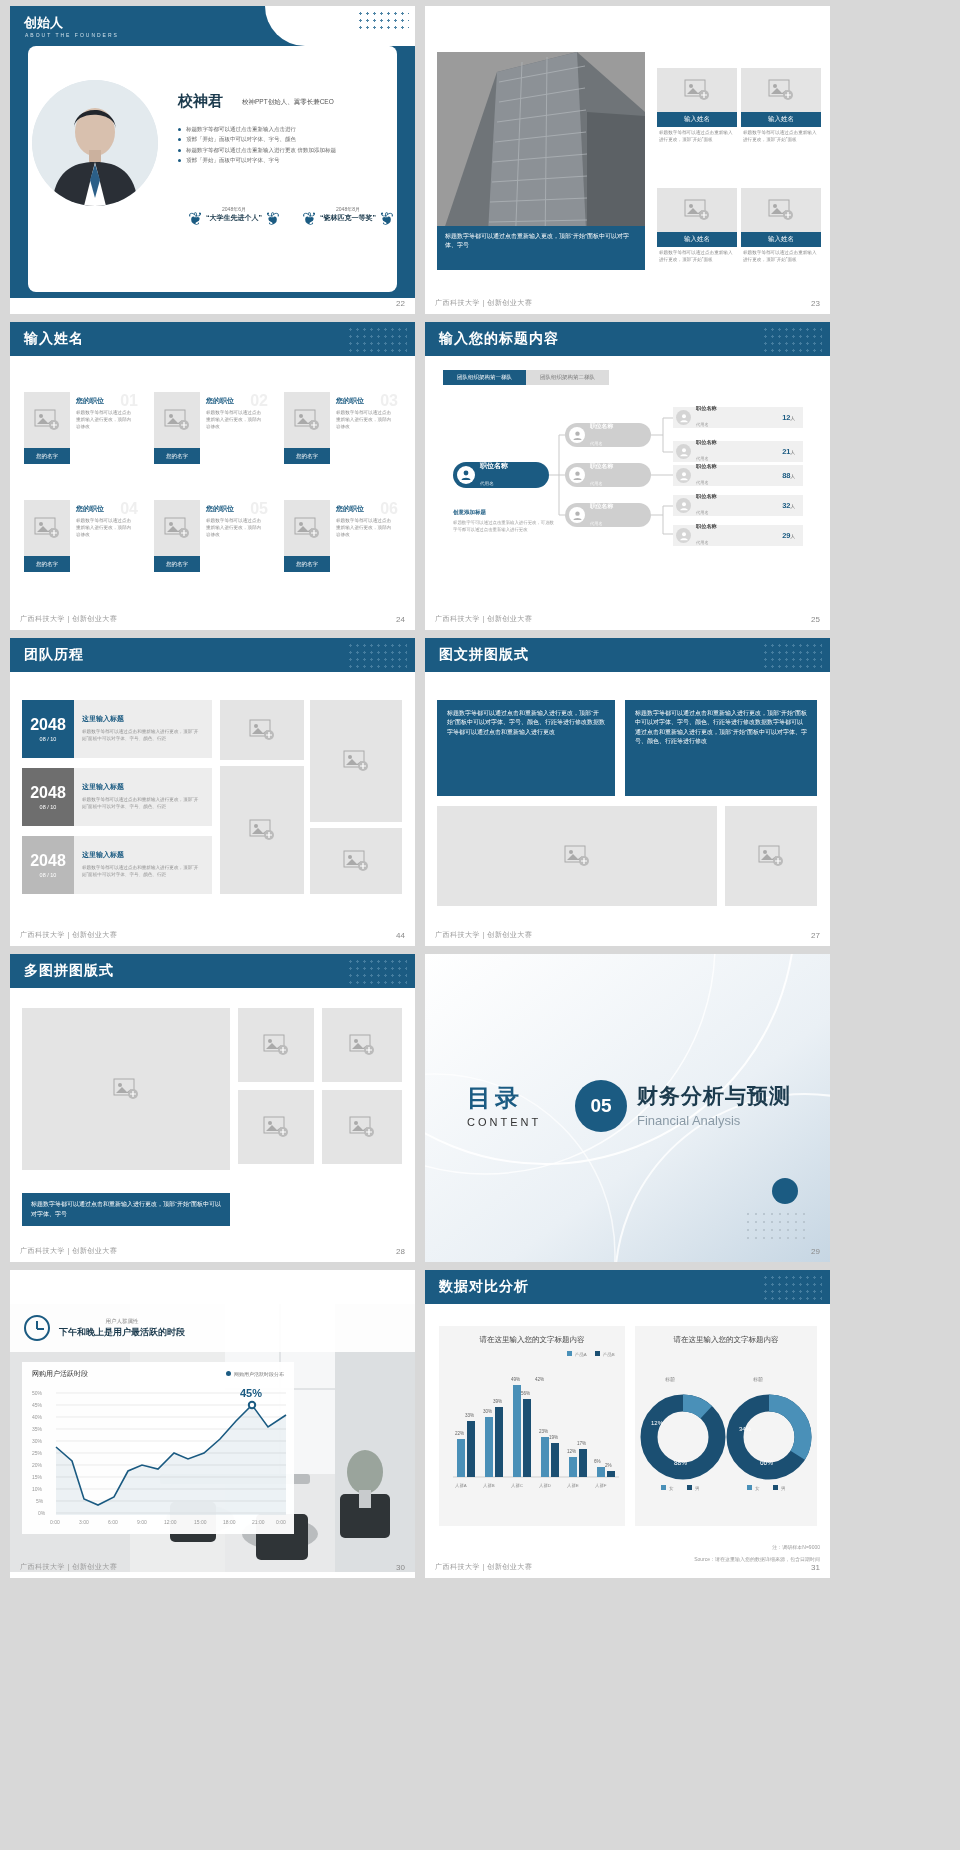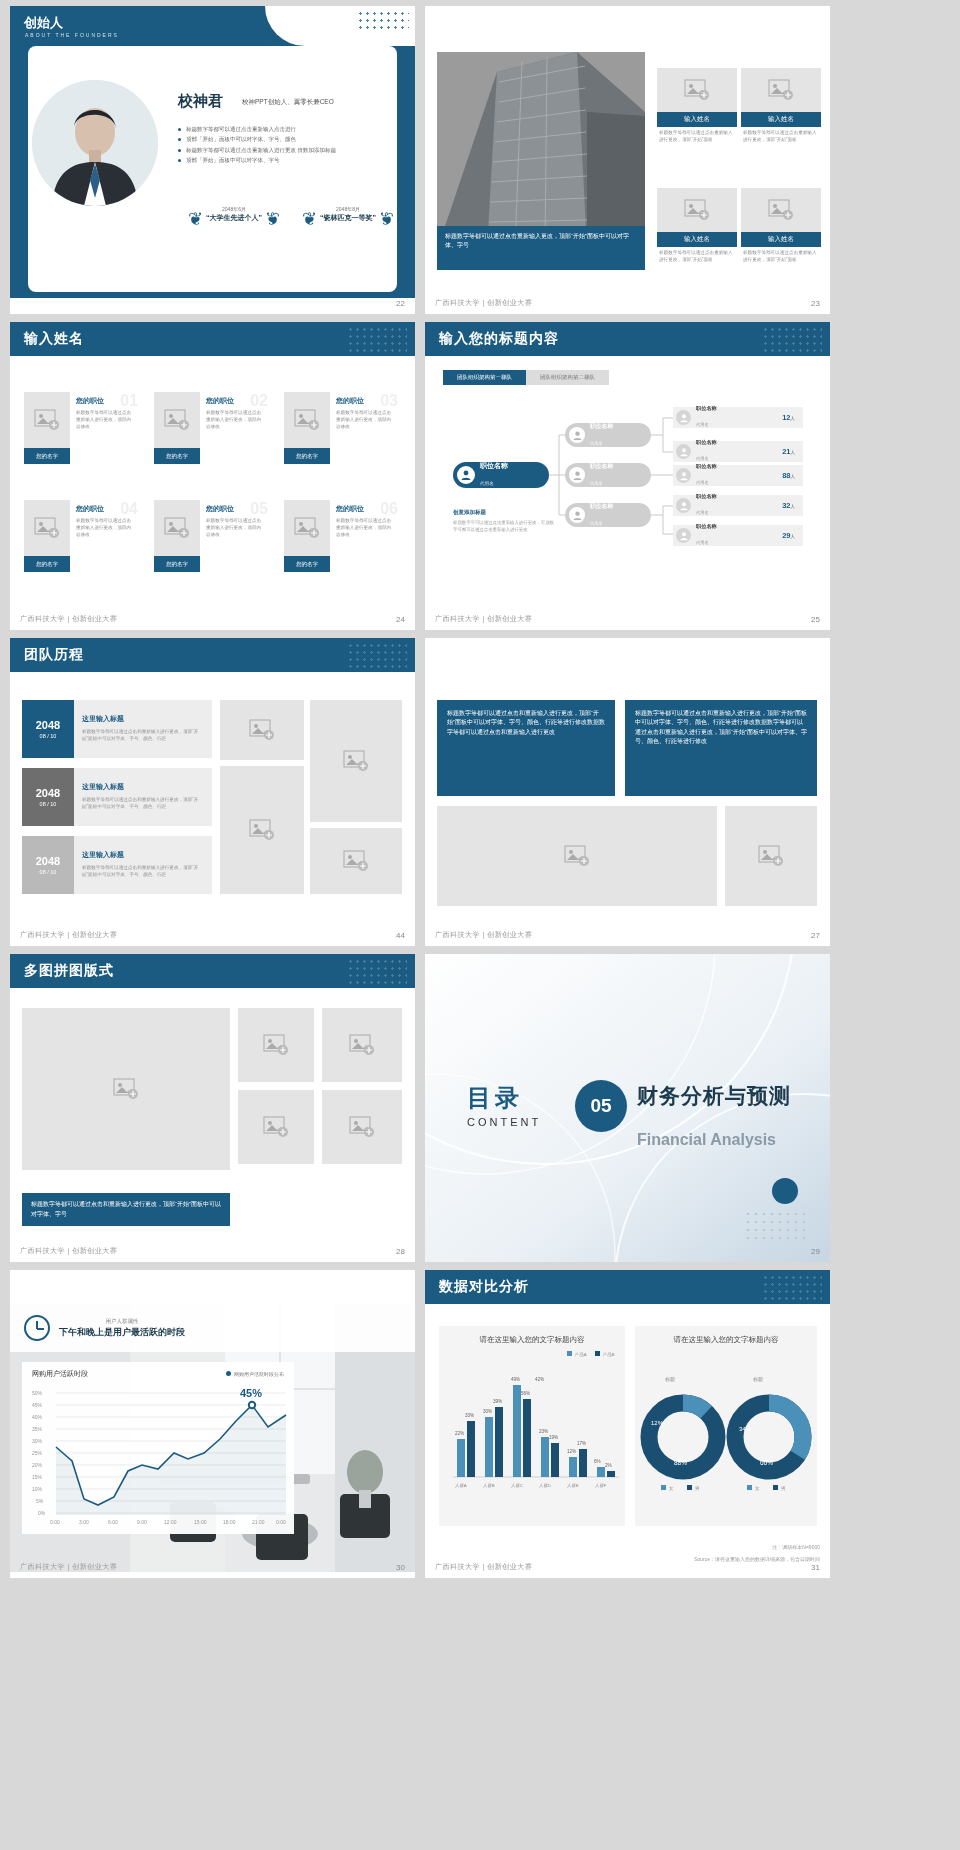--- a/index.html
+++ b/index.html
@@ -104,40 +104,40 @@
   .s25 .leaf .val { font-size: 7.5px; font-weight: bold; color: #1b5b82; padding-right: 8px;}
   .s25 .leaf .val i { font-size: 4.5px; font-style: normal; color: #888; }
   .s25 .note { position: absolute; left: 28px; top: 178px; width: 104px; }
   .s25 .note b { font-size: 5.5px; color: #1b5b82; }
   .s25 .note p { font-size: 4.4px; line-height: 1.5; color: #999; margin-top: 2px;}
   .s25 svg.conn { position: absolute; left: 0; top: 0; width: 100%; height: 100%; pointer-events: none;}
 
   
   .s26 .row { position: absolute; left: 12px; width: 190px; height: 58px; display: flex; }
   .s26 .yr { width: 52px; color: #fff; display: flex; flex-direction: column; align-items: center; justify-content: center;}
-  .s26 .yr b { font-size: 11px; }
+  .s26 .yr b { font-size: 16px; }
   .s26 .yr span { font-size: 5.5px; margin-top: 2px; }
   .s26 .body { flex: 1; background: #ededed; padding: 7px 8px; }
   .s26 .body b { font-size: 7px; color: #1b5b82; }
   .s26 .body p { font-size: 4.6px; color: #909090; line-height: 1.55; margin-top: 3px;}
 
   
   .s27 .bluebox { position: absolute; background: #1b5b82; padding: 9px 10px; }
   
   .s28 .cap { position: absolute; left: 12px; bottom: 36px; width: 208px; background: #1b5b82; padding: 7px 9px; }
 
   
   .s29 { background: linear-gradient(135deg,#ffffff 0%, #eef3f7 40%, #cfdde8 100%); }
   .s29 .mulu { position: absolute; left: 42px; top: 128px; }
   .s29 .mulu b { font-size: 24px; color: #1b5b82; letter-spacing: 4px; display:block;}
   .s29 .mulu span { font-size: 11px; color: #333; letter-spacing: 3px; display:block; margin-top:2px;}
   .s29 .circ { position: absolute; left: 150px; top: 126px; width: 52px; height: 52px; border-radius: 50%; background: #1b5b82; color: #fff; display: flex; align-items: center; justify-content: center; font-size: 19px; font-weight: bold;}
   .s29 .ttl { position: absolute; left: 212px; top: 128px; }
   .s29 .ttl b { font-size: 21px; color: #1b3a4d; letter-spacing: 1px; display: block;}
-  .s29 .ttl span { font-size: 16px; color: #8a9aa6; display: block; margin-top: 21px; font-weight: bold;}
+  .s29 .ttl span { font-size: 13px; color: #8a9aa6; display: block; margin-top: 3px;}
   .s29 .bigdot { position: absolute; right: 32px; bottom: 58px; width: 26px; height: 26px; border-radius: 50%; background: #1b5b82;}
   .s29 .dotgrid { position: absolute; right: 20px; bottom: 18px; width: 66px; height: 34px;
       background-image: radial-gradient(#b9c6d0 1.3px, transparent 1.4px); background-size: 8px 8px;}
 
   
   .s30 .photo { position: absolute; left: 0; top: 34px; width: 100%; height: 268px; background: #cfd3d6; }
   .s30 .topstrip { position: absolute; left: 0; top: 34px; width: 100%; height: 48px; background: rgba(255,255,255,.92); display: flex; align-items: center; padding-left: 14px;}
   .s30 .clock { width: 26px; height: 26px; border-radius: 50%; border: 2px solid #1b5b82; position: relative;}
   .s30 .clock:before, .s30 .clock:after { content:""; position: absolute; background: #1b5b82; }
   .s30 .clock:before { width: 2px; height: 8px; left: 10px; top: 4px; }
@@ -607,20 +607,24 @@
             <circle cx="20" cy="16" r="5" fill="#bbb"></circle>
             <path d="M20 13v6M17 16h6" stroke="#fff" stroke-width="1.2"></path>
           </svg></span>
       </div>
 
     <div class="footer">广西科技大学 | 创新创业大赛</div>
     <div class="pagenum">44</div>
   </div>
 
   <div class="slide s27">
+    <div class="hdrbar">
+      <span>图文拼图版式</span>
+      <span class="dots"></span>
+    </div>
     <div class="bluebox" style="left:12px;top:62px;width:178px;height:96px;">
       <div class="ph-text-w">标题数字等都可以通过点击和重新输入进行更改，顶部“开始”面板中可以对字体、字号、颜色、行距等进行修改数据数字等都可以通过点击和重新输入进行更改</div>
     </div>
     <div class="bluebox" style="left:200px;top:62px;width:192px;height:96px;">
       <div class="ph-text-w">标题数字等都可以通过点击和重新输入进行更改，顶部“开始”面板中可以对字体、字号、颜色、行距等进行修改数据数字等都可以通过点击和重新输入进行更改，顶部“开始”面板中可以对字体、字号、颜色、行距等进行修改</div>
     </div>
     <div class="imgbox" style="position:absolute;left:12px;top:168px;width:280px;height:100px;">
         <span class="imgicon"><svg viewBox="0 0 26 22">
             <rect x="1" y="1" width="20" height="16" fill="none" stroke="#aaa"></rect>
             <circle cx="7" cy="7" r="2" fill="#aaa"></circle>

